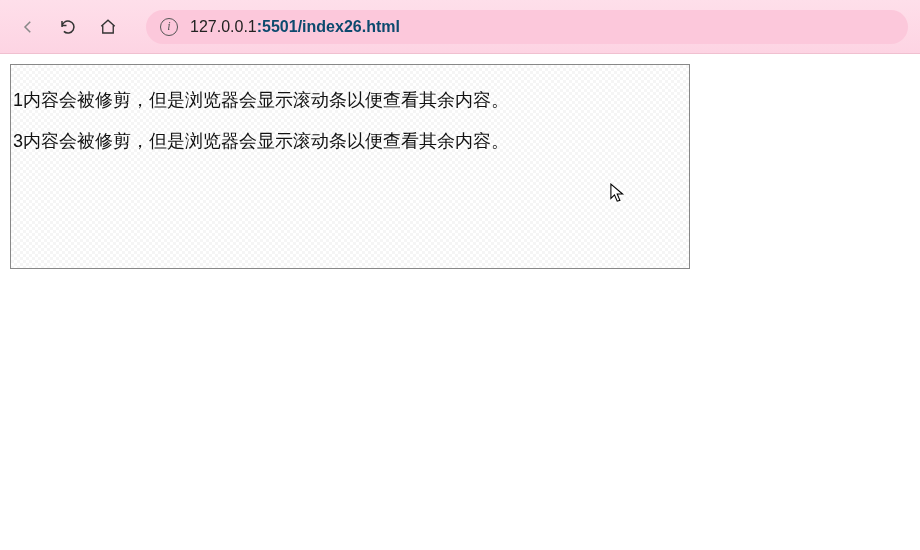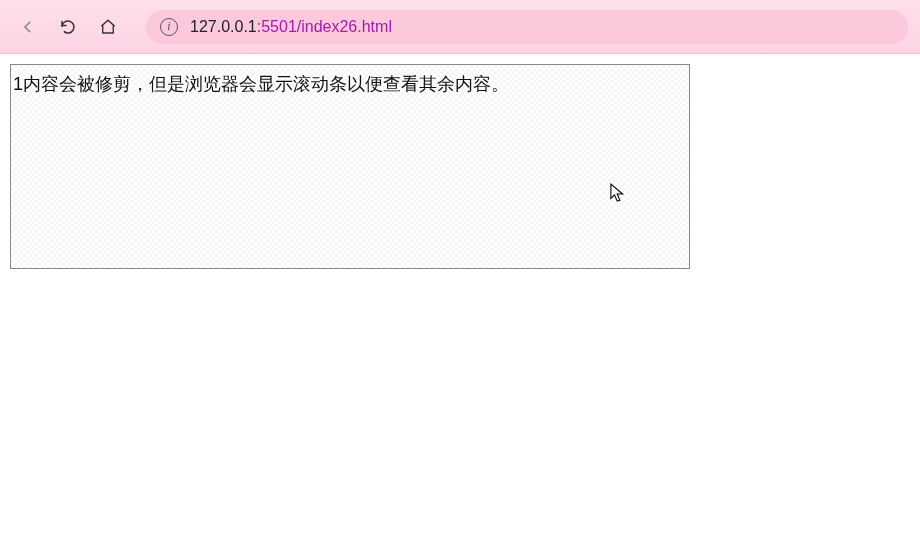--- a/index.html
+++ b/index.html
@@ -70,40 +70,41 @@
       font-family: Georgia, serif;
       font-style: italic;
       flex-shrink: 0;
     }
     .addr-text {
       font-size: 16px;
       color: #222;
       white-space: nowrap;
     }
     .addr-text .muted {
-      color: #a21caf;
+      color: #0c4a6e;
+      font-weight: bold;
     }
     .page-content {
       padding: 10px;
       background: #ffffff;
     }
     .scroll-box {
       width: 680px;
       height: 205px;
       border: 1px solid #888;
       background-image:
         linear-gradient(45deg, #f5f5f5 25%, transparent 25%),
         linear-gradient(-45deg, #f5f5f5 25%, transparent 25%),
         linear-gradient(45deg, transparent 75%, #f5f5f5 75%),
         linear-gradient(-45deg, transparent 75%, #f5f5f5 75%);
       background-size: 6px 6px;
       background-position: 0 0, 0 3px, 3px -3px, -3px 0px;
       background-color: #ffffff;
       overflow: scroll;
-      padding: 6px 2px;
+      padding: 22px 2px;
     }
     .scroll-box p {
       font-size: 18px;
       line-height: 1.5;
       margin-bottom: 14px;
       color: #111;
       white-space: nowrap;
       font-family: "Microsoft YaHei", Arial, sans-serif;
     }
     .cursor {
@@ -142,20 +143,21 @@
     </div>
     <div class="addr-text">
       <span>127.0.0.1</span><span class="muted">:5501/index26.html</span>
     </div>
   </div>
 </div>
 
 <div class="page-content">
   <div class="scroll-box">
     <p>1内容会被修剪，但是浏览器会显示滚动条以便查看其余内容。</p>
+    <p>3内容会被修剪，但是浏览器会显示滚动条以便查看其余内容。</p>
   </div>
 </div>
 
 <div class="cursor">
   <svg viewBox="0 0 20 24">
       <path d="M1 1 L1 17 L5 13 L8 20 L11 19 L8 12 L14 12 Z" fill="white" stroke="black" stroke-width="1.2"></path>
     </svg>
 </div>
 
 </body></html>

